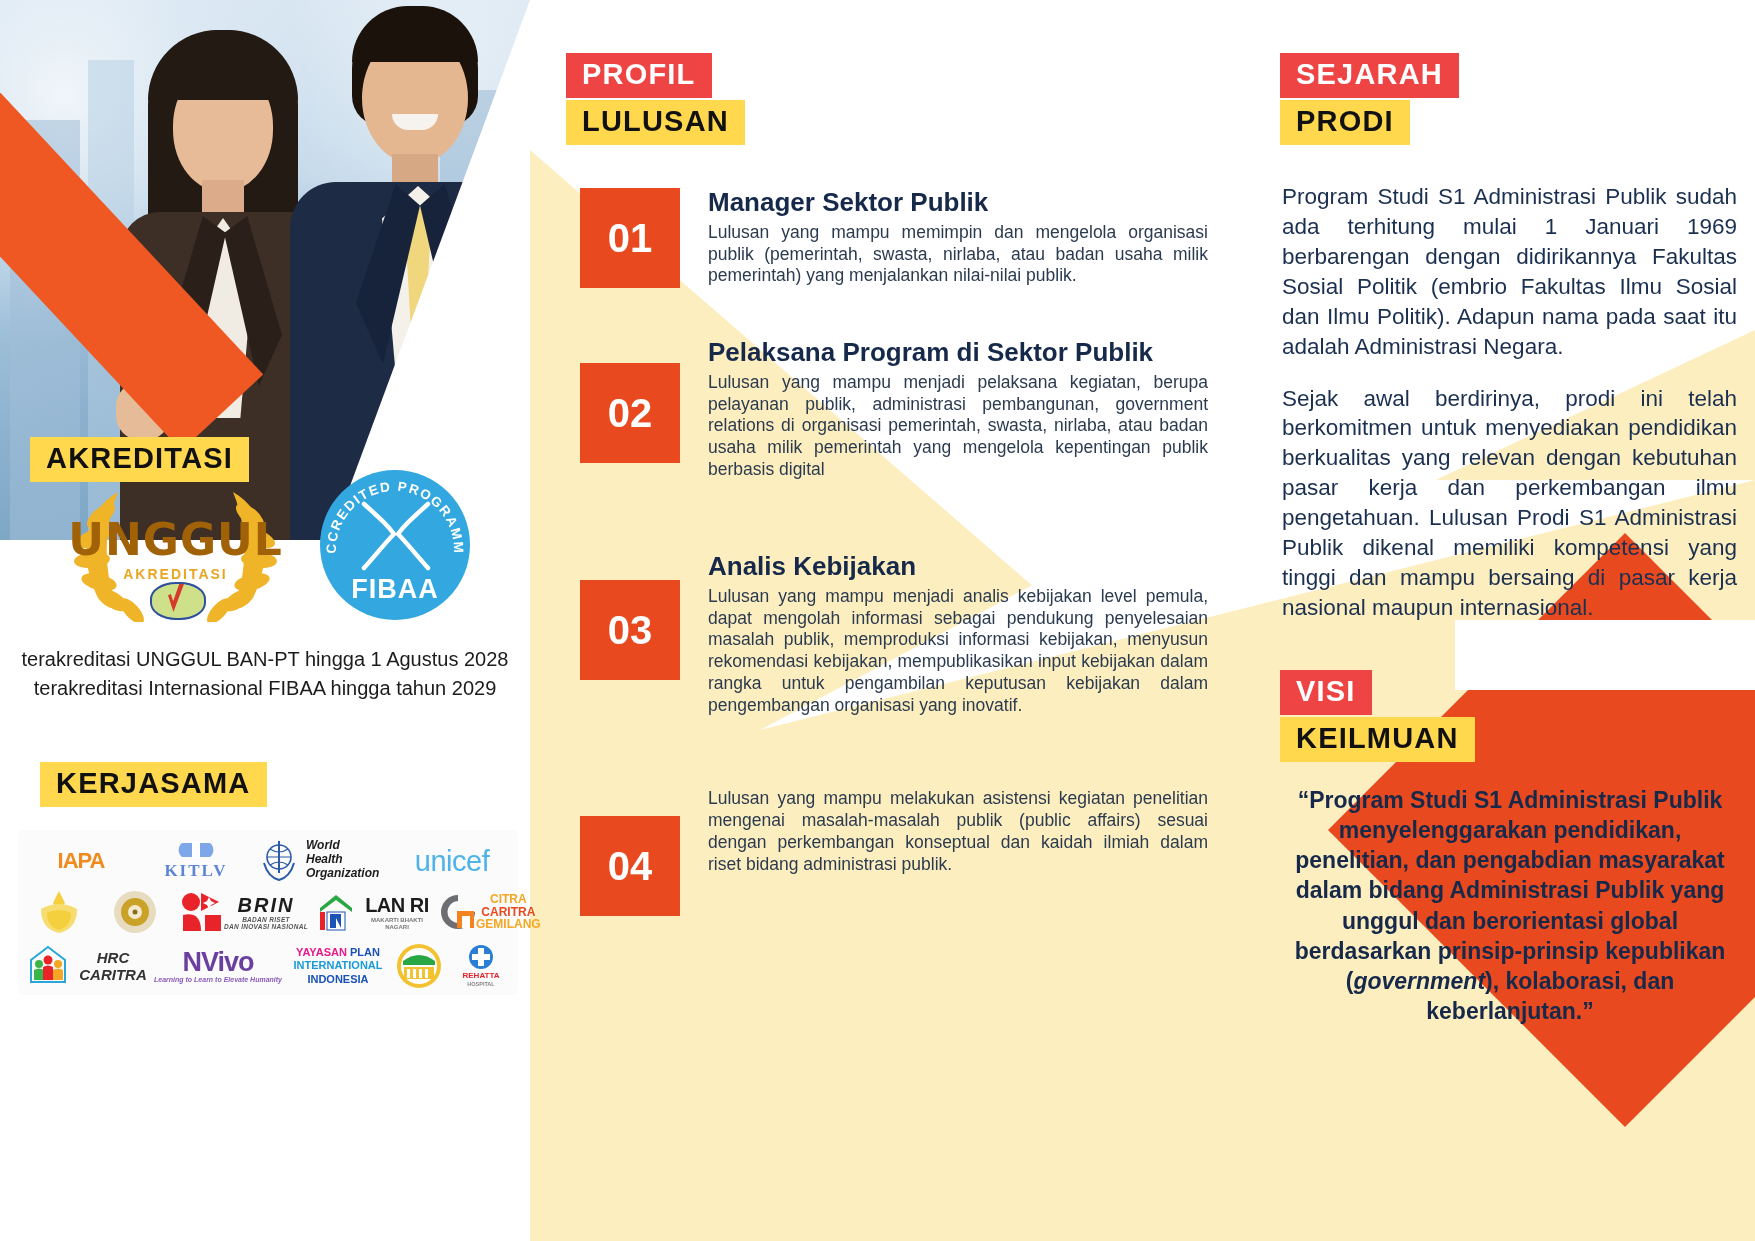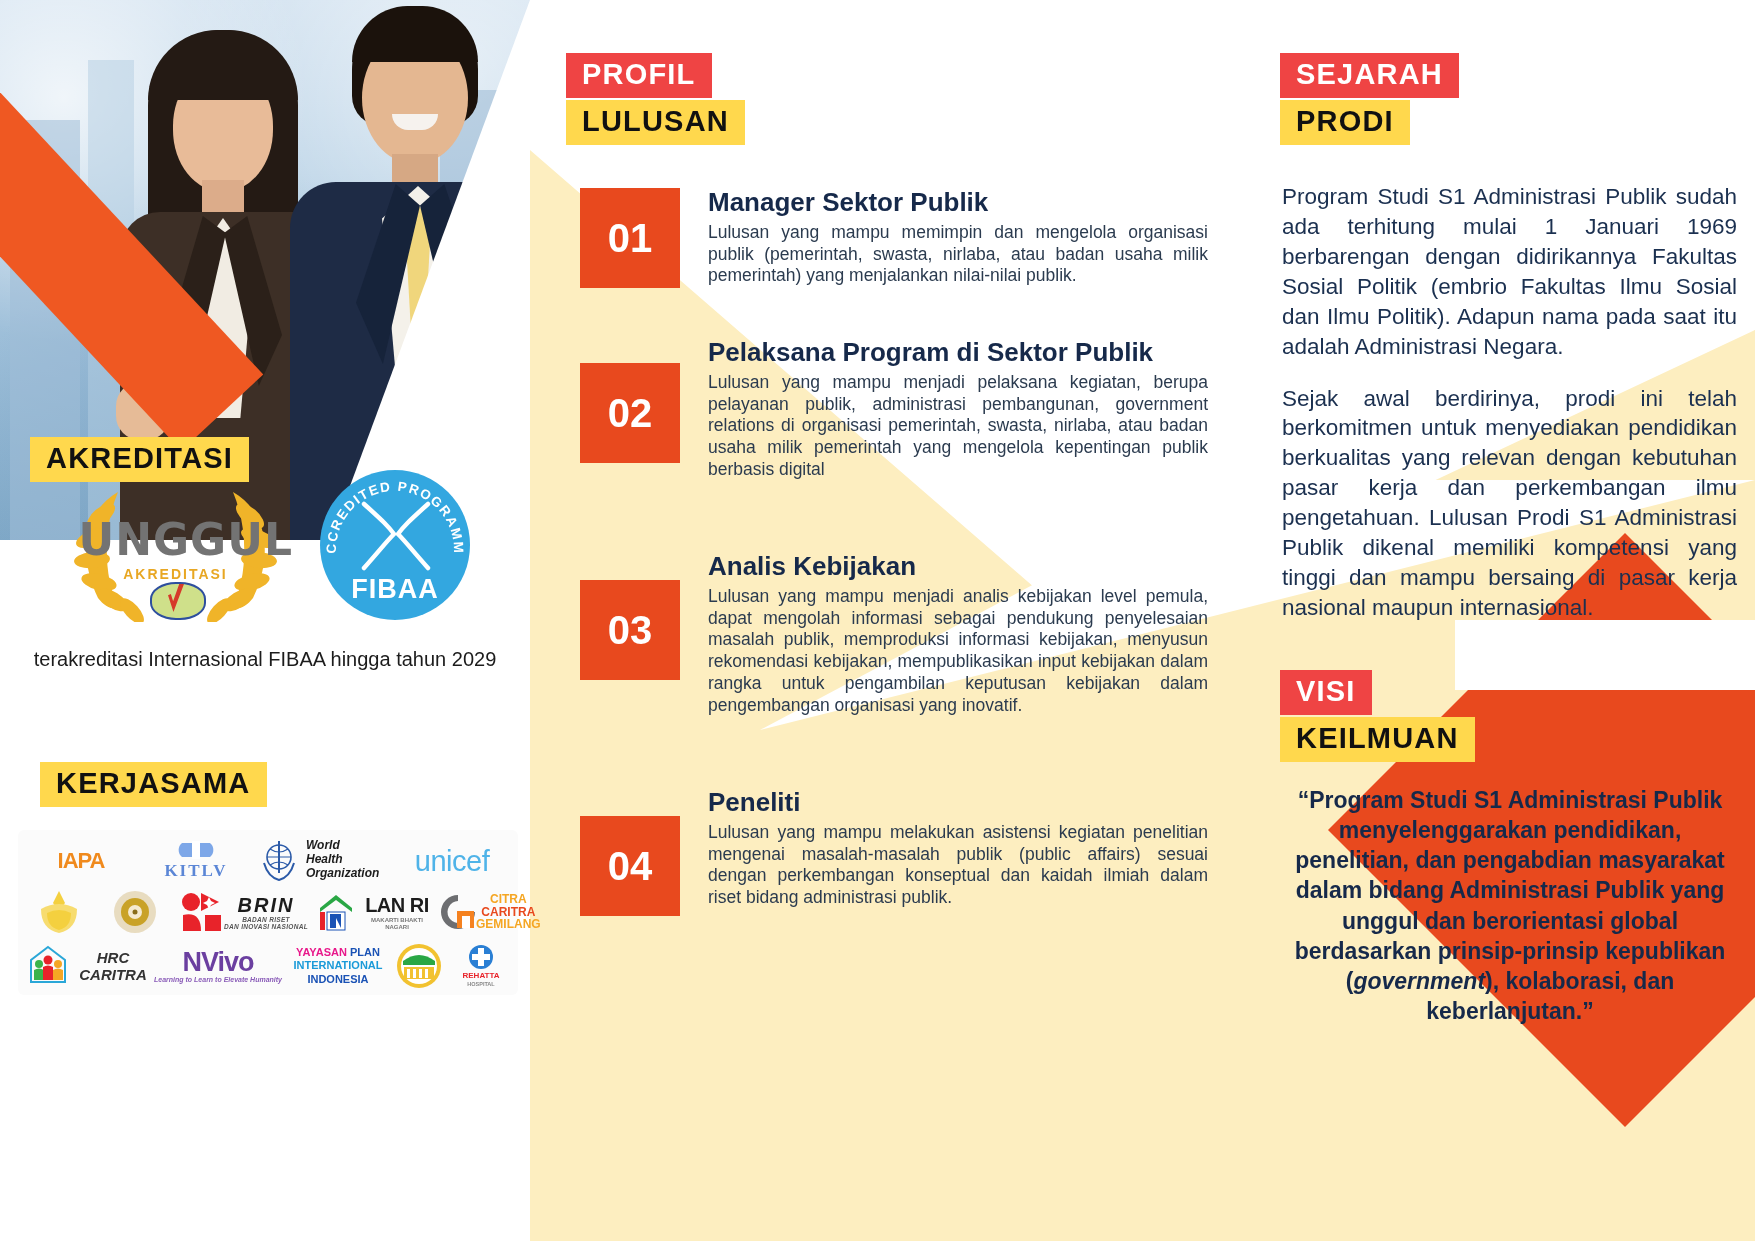--- a/index.html
+++ b/index.html
@@ -99,22 +99,22 @@
   
   .chip{display:inline-block;padding:7px 16px 9px 16px;font-weight:700;letter-spacing:1.2px;line-height:1;}
   .chip-orange{background:#ef4444;color:#ffffff;font-size:29px;}
   .chip-yellow{background:#ffd84d;color:#111111;font-size:29px;}
 
   
   .akreditasi-chip{position:absolute;left:30px;top:437px;}
   .logo-row{position:absolute;left:30px;top:470px;width:470px;height:155px;}
   .unggul{position:absolute;left:28px;top:2px;width:235px;height:150px;}
   .laurel{position:absolute;left:0;top:8px;width:235px;height:142px;}
-  .unggul-word{position:absolute;left:0;top:42px;width:235px;text-align:right;
-      font-size:44px;font-weight:700;color:#737373;letter-spacing:1px;font-family:"DejaVu Sans",sans-serif;}
+  .unggul-word{position:absolute;left:0;top:42px;width:235px;text-align:center;
+      font-size:44px;font-weight:700;color:#a16207;letter-spacing:1px;font-family:"DejaVu Sans",sans-serif;}
   .unggul-sub{position:absolute;left:0;top:94px;width:235px;text-align:center;font-size:14px;font-weight:700;color:#e8a723;letter-spacing:2px;}
   .banpt{position:absolute;left:92px;top:110px;width:52px;height:34px;border-radius:26px/17px;background:#cfe08a;border:2px solid #2e4f9e;}
   .banpt-check{position:absolute;left:110px;top:112px;width:16px;height:28px;background:#d63a2a;
       clip-path:polygon(0 40%,34% 100%,100% 0,70% 0,32% 62%,18% 36%);}
   .fibaa{position:absolute;left:290px;top:0;width:150px;height:150px;border-radius:75px;background:#33a7e0;}
   .fibaa-x{position:absolute;left:330px;top:30px;width:72px;height:72px;}
   .fibaa-txt{position:absolute;left:290px;top:104px;width:150px;text-align:center;color:#fff;font-size:27px;font-weight:700;letter-spacing:1px;}
   .fibaa-arc{position:absolute;left:290px;top:0;width:150px;height:150px;}
   .akred-caption{position:absolute;left:0;top:645px;width:530px;text-align:center;font-size:20px;color:#1c1c1c;line-height:1.45;}
   .kerjasama-chip{position:absolute;left:40px;top:762px;}
@@ -237,20 +237,21 @@
       <svg class="fibaa-x" viewBox="0 0 72 72">
         <g stroke="#ffffff" stroke-width="4.5" fill="none" stroke-linecap="round">
           <path d="M4 4 C24 22 28 26 34 34 C26 42 20 50 4 68"></path>
           <path d="M68 4 C48 22 44 26 38 34 C46 42 52 50 68 68"></path>
         </g>
       </svg>
       <div class="fibaa-txt">FIBAA</div>
     </div>
 
     <div class="akred-caption">
+      <div>terakreditasi UNGGUL BAN-PT hingga 1 Agustus 2028</div>
       <div>terakreditasi Internasional FIBAA hingga tahun 2029</div>
     </div>
 
     <div class="kerjasama-chip">
       <span class="chip chip-yellow">KERJASAMA</span>
     </div>
 
     <div class="partner-box">
 
       <div class="plogo" style="left:8px;top:10px;width:110px;height:42px;">
@@ -403,21 +404,20 @@
       <div class="num-box" style="top:28px;">03</div>
       <div class="item-body">
         <h3 class="item-title">Analis Kebijakan</h3>
         <p class="item-text">Lulusan yang mampu menjadi analis kebijakan level pemula, dapat mengolah informasi sebagai pendukung penyelesaian masalah publik, memproduksi informasi kebijakan, menyusun rekomendasi kebijakan, mempublikasikan input kebijakan dalam rangka untuk pengambilan keputusan kebijakan dalam pengembangan organisasi yang inovatif.</p>
       </div>
     </div>
 
     <div class="item" style="top:788px;">
       <div class="num-box" style="top:28px;">04</div>
       <div class="item-body">
-        <h3 class="item-title">Peneliti</h3>
         <p class="item-text">Lulusan yang mampu melakukan asistensi kegiatan penelitian mengenai masalah-masalah publik (public affairs) sesuai dengan perkembangan konseptual dan kaidah ilmiah dalam riset bidang administrasi publik.</p>
       </div>
     </div>
   </div>
 
   <div class="right">
     <div class="r-chip1">
       <span class="chip chip-orange">SEJARAH</span>
     </div>
     <div class="r-chip2">

